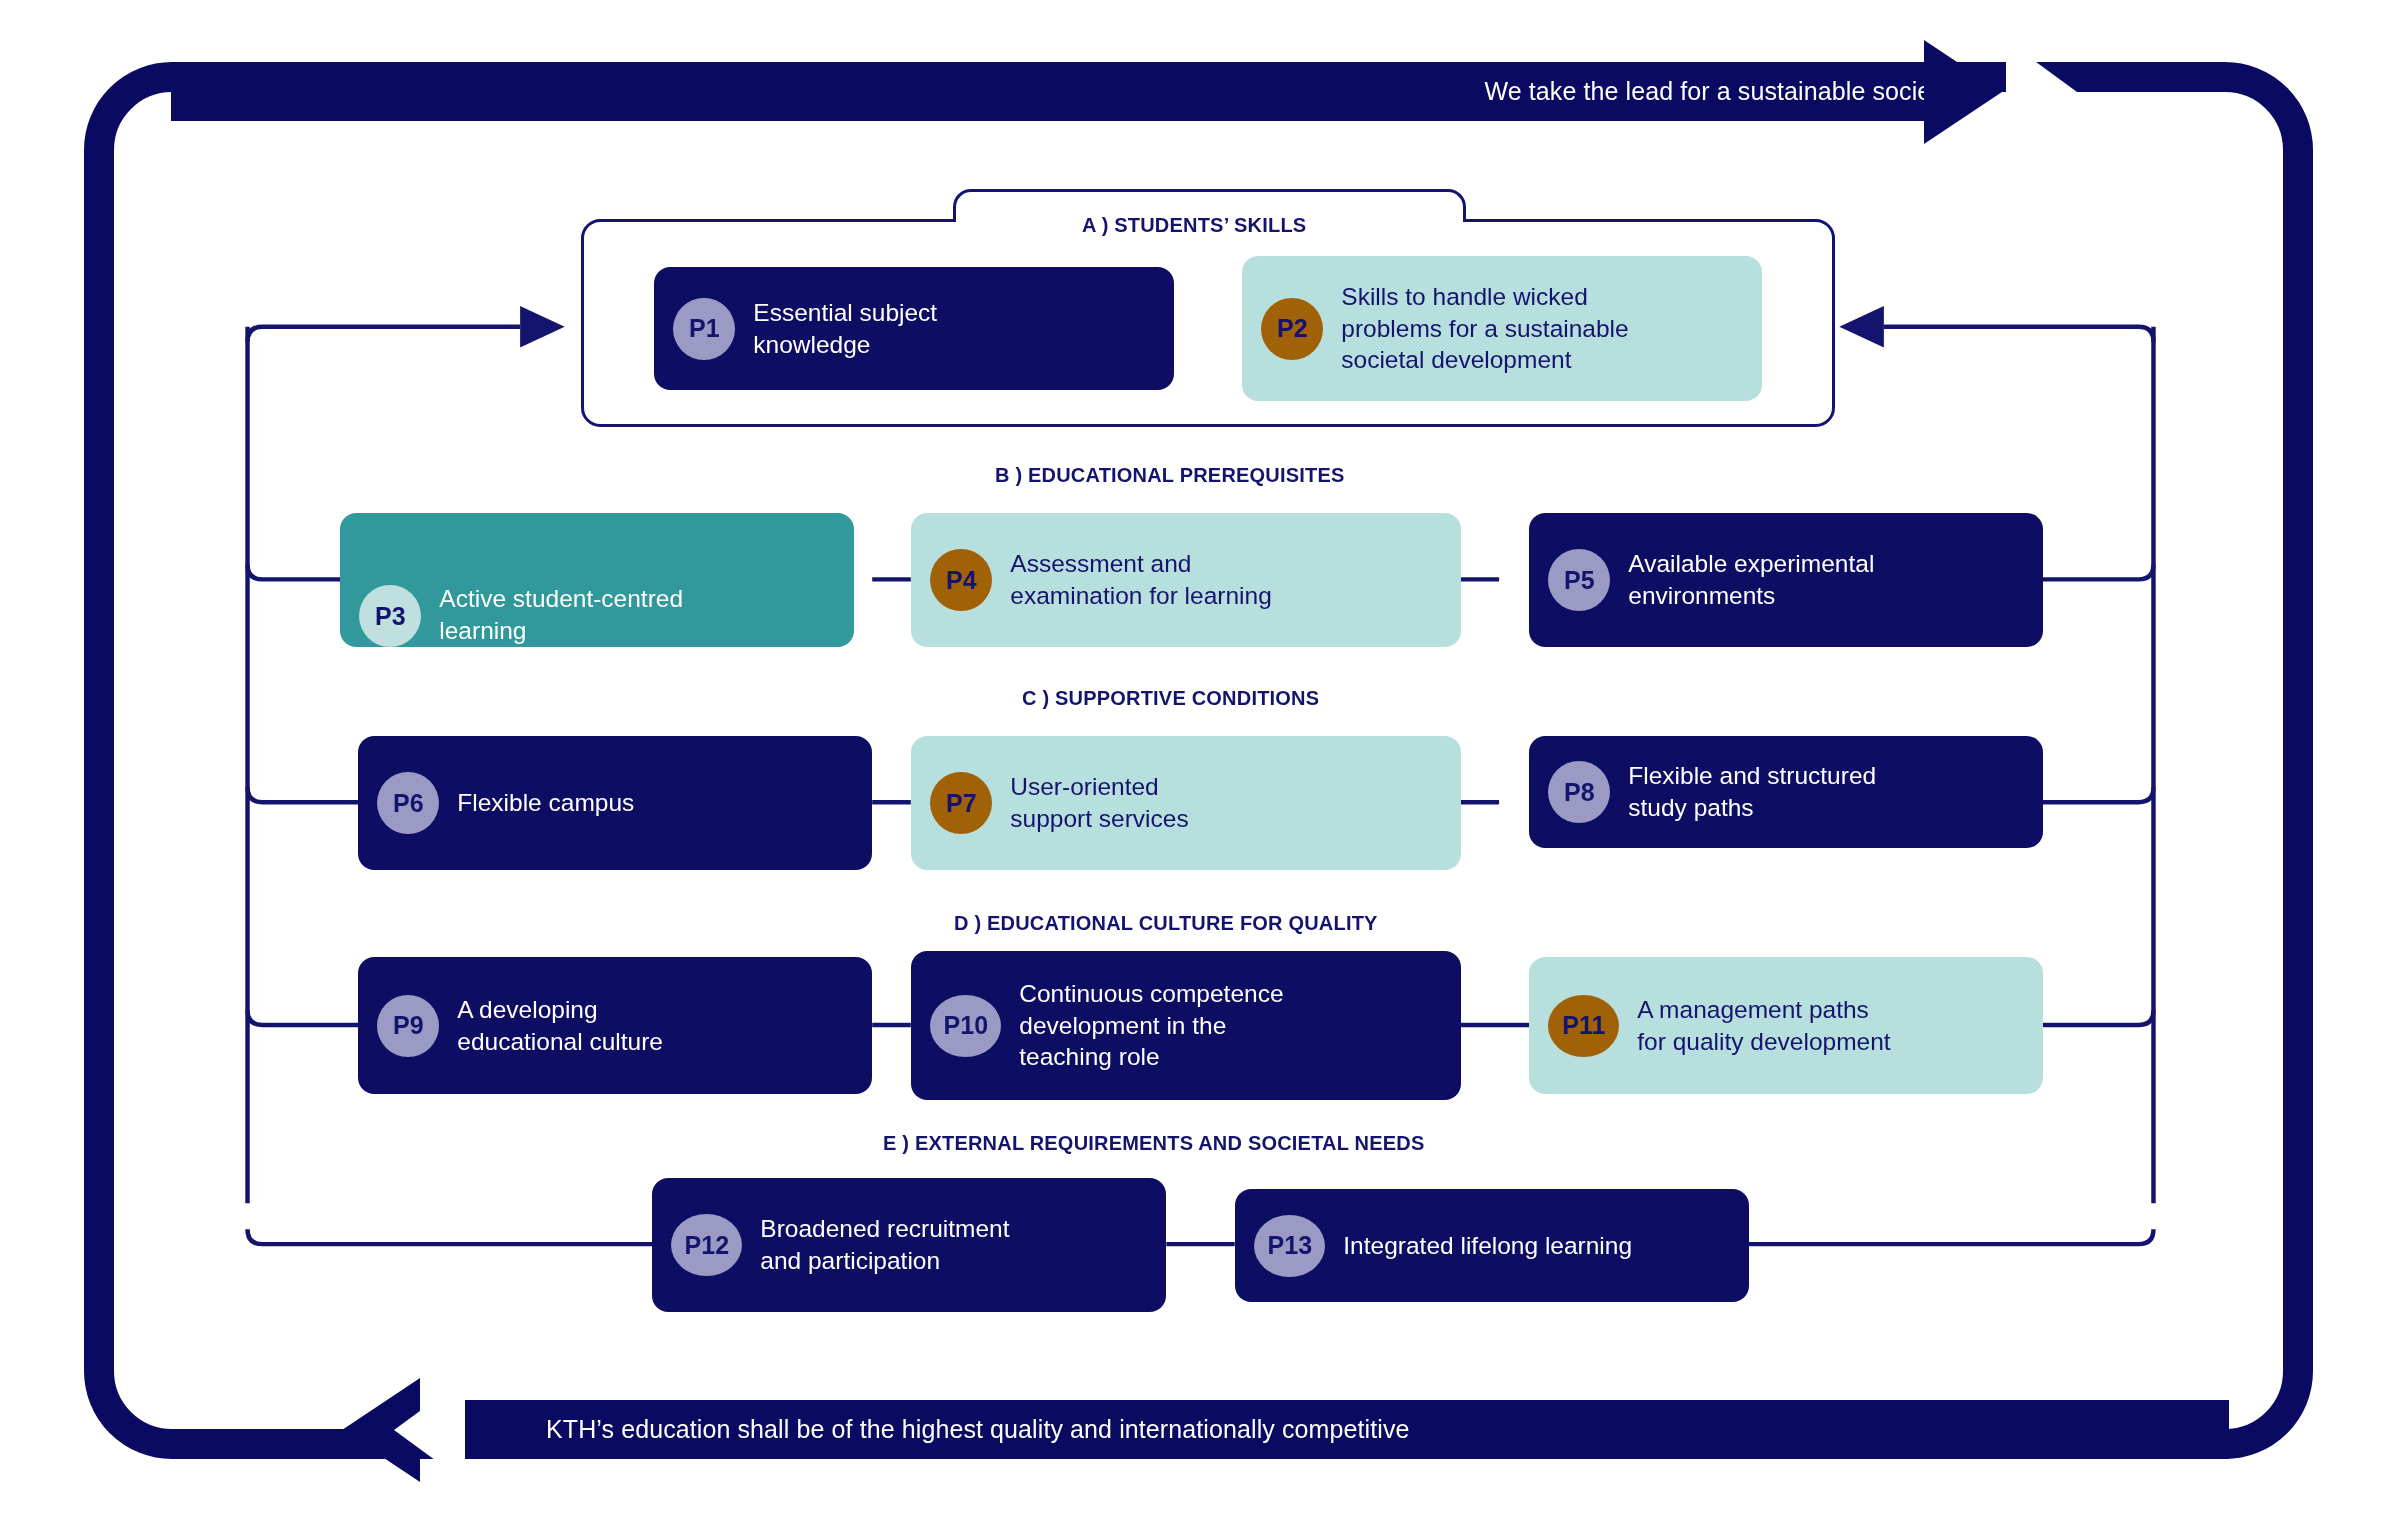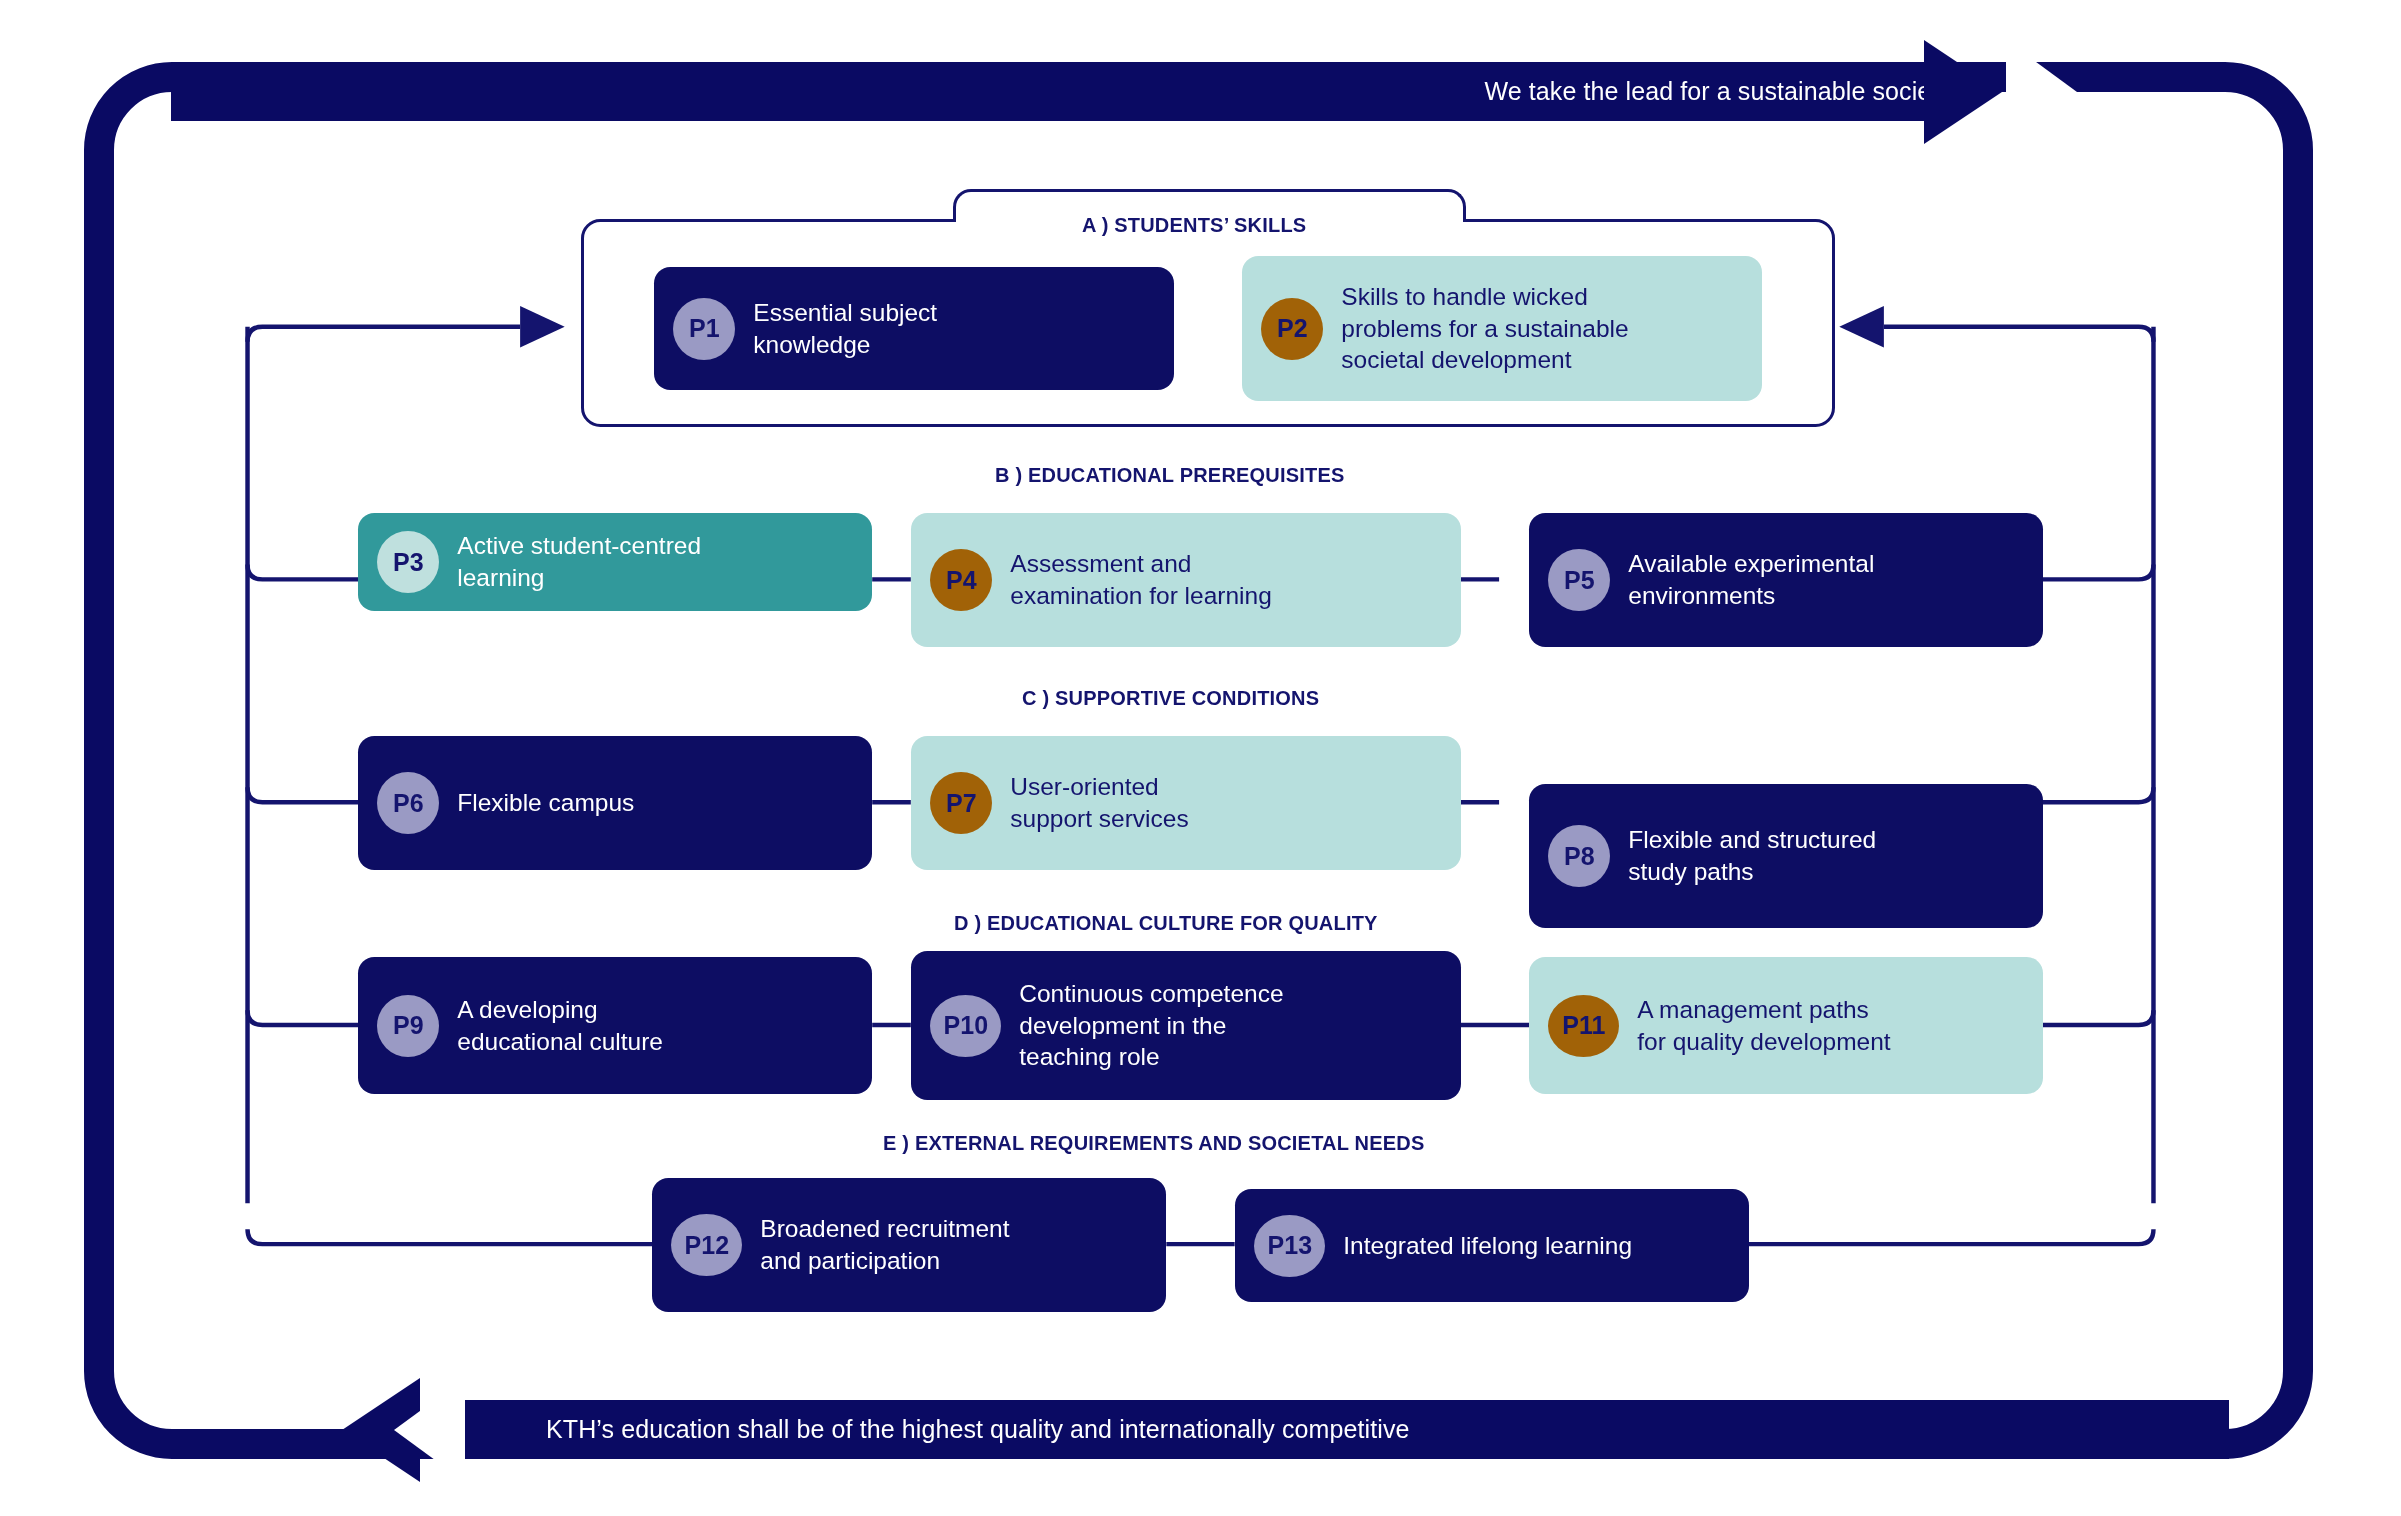--- a/index.html
+++ b/index.html
@@ -252,21 +252,21 @@
 knowledge</div>
   </div>
 
   <div class="pbox v-light" id="box-P2" style="left:1242px; top:256px; width:520px; height:145px;">
     <div class="badge">P2</div>
     <div class="ptext">Skills to handle wicked
 problems for a sustainable
 societal development</div>
   </div>
 
-  <div class="pbox v-teal" id="box-P3" style="left:358px; top:513px; width:514px; height:98px;">
+  <div class="pbox v-teal" id="box-P3" style="left:340px; top:513px; width:514px; height:134px;align-items:flex-end;">
     <div class="badge">P3</div>
     <div class="ptext">Active student-centred
 learning</div>
   </div>
 
   <div class="pbox v-light" id="box-P4" style="left:911px; top:513px; width:550px; height:134px;">
     <div class="badge">P4</div>
     <div class="ptext">Assessment and
 examination for learning</div>
   </div>
@@ -281,21 +281,21 @@
     <div class="badge">P6</div>
     <div class="ptext">Flexible campus</div>
   </div>
 
   <div class="pbox v-light" id="box-P7" style="left:911px; top:736px; width:550px; height:134px;">
     <div class="badge">P7</div>
     <div class="ptext">User-oriented
 support services</div>
   </div>
 
-  <div class="pbox v-navy" id="box-P8" style="left:1529px; top:736px; width:514px; height:144px;margin-top:48px;">
+  <div class="pbox v-navy" id="box-P8" style="left:1529px; top:736px; width:514px; height:112px;">
     <div class="badge">P8</div>
     <div class="ptext">Flexible and structured
 study paths</div>
   </div>
 
   <div class="pbox v-navy" id="box-P9" style="left:358px; top:957px; width:514px; height:137px;">
     <div class="badge">P9</div>
     <div class="ptext">A developing
 educational culture</div>
   </div>

